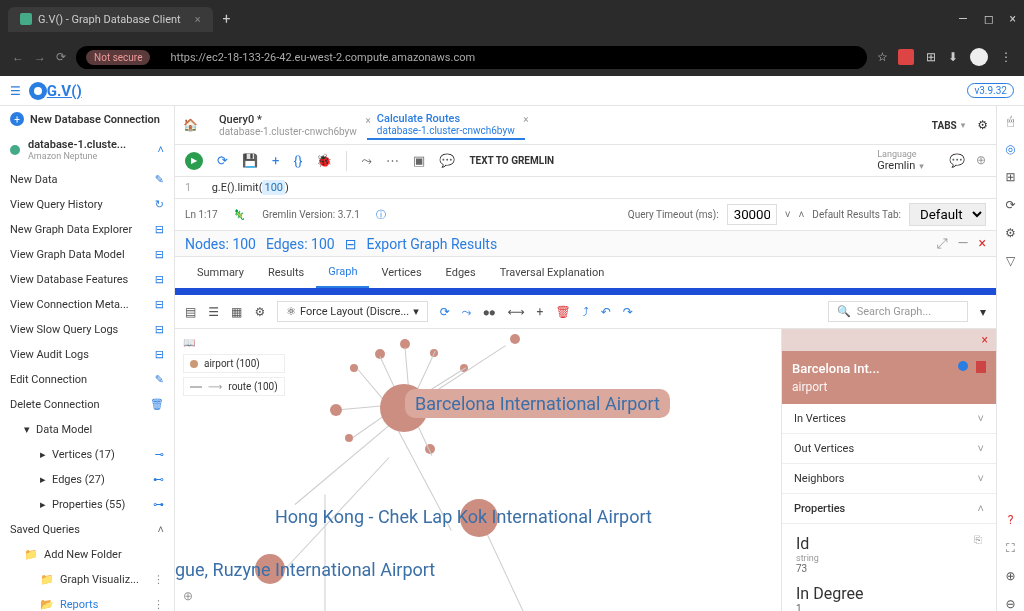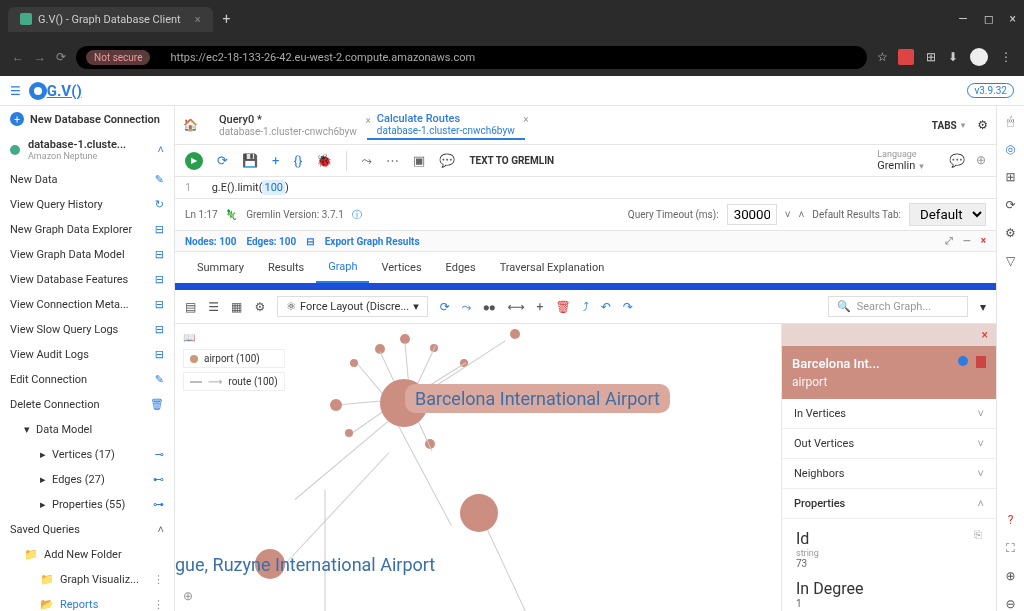--- a/index.html
+++ b/index.html
@@ -71,27 +71,27 @@
 .caret-down { color: #999; font-size: 9px; margin-left: 4px; }
 .end-icons { display: flex; gap: 10px; margin-left: 12px; }
 
 
 .code-editor { padding: 4px 10px; font-family: monospace; font-size: 11px; border-bottom: 1px solid #e5e5e5; }
 .line-num { color: #aaa; display: inline-block; width: 20px; }
 .code-fn { color: #333; }
 .code-num { color: #27b; background: #def; border-radius: 2px; padding: 1px 2px; }
 
 
-.status-bar { display: flex; align-items: center; padding: 4px 10px; font-size: 10px; color: #666; border-bottom: 1px solid #e5e5e5; gap: 8px; }
+.status-bar { display: flex; align-items: center; padding: 4px 10px; font-size: 10px; color: #666; border-bottom: 1px solid #e5e5e5; gap: 16px; }
 .status-bar .right { margin-left: auto; display: flex; gap: 8px; align-items: center; }
 .timeout-input { border: 1px solid #ddd; padding: 2px 6px; width: 50px; }
 .default-sel { border: 1px solid #ddd; padding: 2px 6px; }
 
 
-.results-hdr { display: flex; align-items: center; padding: 4px 10px; font-size: 10px; background: #fafafa; border-bottom: 1px solid #e5e5e5; gap: 10px; font-weight: bold; }
+.results-hdr { display: flex; align-items: center; padding: 4px 10px; font-size: 14px; background: #fafafa; border-bottom: 1px solid #e5e5e5; gap: 10px; }
 .results-hdr .link { color: #2a7de1; cursor: pointer; }
 .results-hdr .right-ctrls { margin-left: auto; display: flex; gap: 10px; color: #999; }
 .red-close { color: #d33; }
 
 
 .sub-tabs { display: flex; align-items: center; padding: 0 10px; border-bottom: 7px solid #1d4ed8; }
 .sub-tab { padding: 8px 12px; font-size: 11px; color: #444; cursor: pointer; }
 .sub-tab.active { color: #2a7de1; border-bottom: 2px solid #2a7de1; }
 
 
@@ -421,20 +421,21 @@
     <div class="edge-line" style="width:120px;left:220px;top:95px;transform:rotate(62deg)"></div>
     <div class="edge-line" style="width:160px;left:105px;top:245px;transform:rotate(-47deg)"></div>
     <div class="edge-line" style="width:130px;left:120px;top:175px;transform:rotate(-40deg)"></div>
     <div class="edge-line" style="width:165px;left:150px;top:165px;transform:rotate(90deg)"></div>
     <div class="edge-line" style="width:140px;left:310px;top:200px;transform:rotate(65deg)"></div>
 
     <div class="node-circle" style="width:48px;height:48px;left:205px;top:55px"></div>
     <div class="node-label-box" style="left:230px;top:60px">Barcelona International Airport</div>
 
     <div class="node-circle" style="width:38px;height:38px;left:285px;top:170px"></div>
+    <div class="node-label-text" style="left:100px;top:177px">Hong Kong - Chek Lap Kok International Airport</div>
 
     <div class="node-circle" style="width:30px;height:30px;left:80px;top:225px"></div>
     <div class="node-label-text" style="left:0px;top:230px">gue, Ruzyne International Airport</div>
 
     <span class="crosshair">⊕</span>
 
     <div class="details-panel">
       <div class="detail-close-bar">
             <span class="x">×</span>
           </div>

